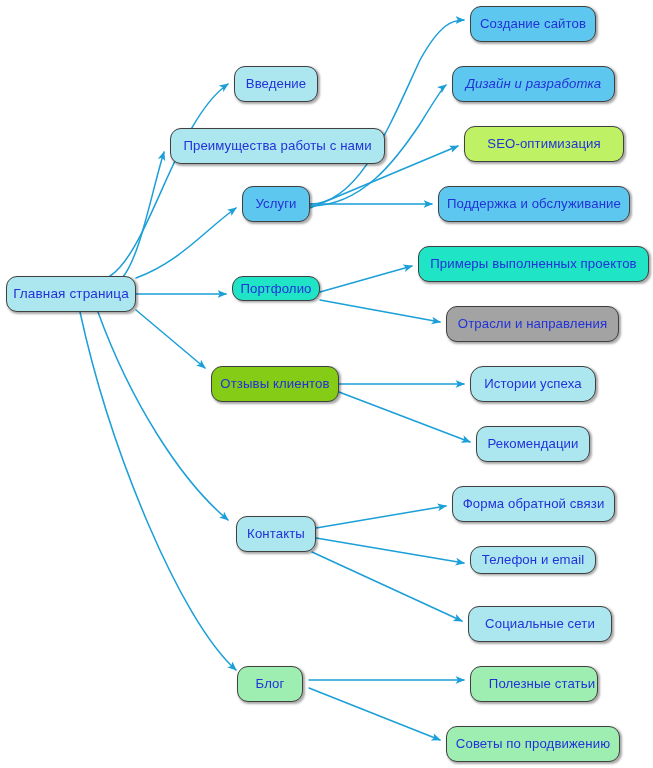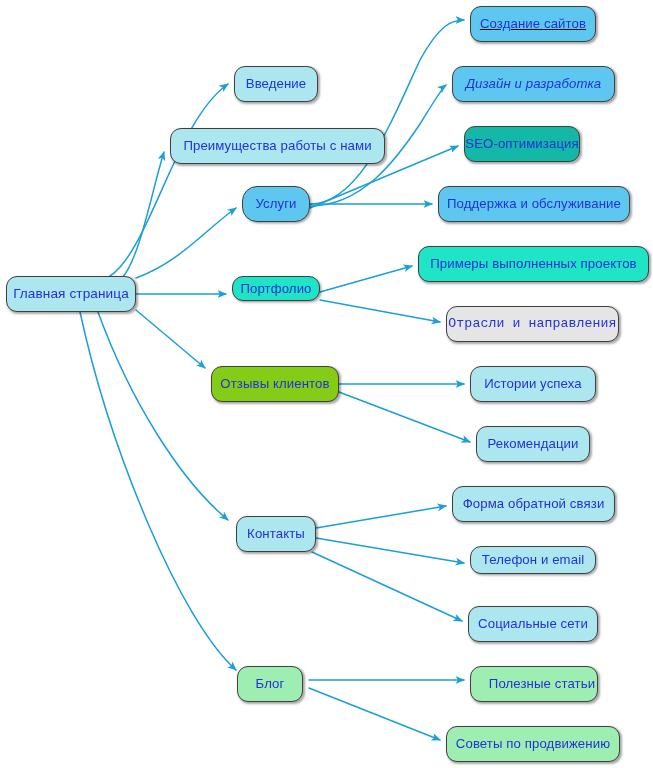--- a/index.html
+++ b/index.html
@@ -84,66 +84,66 @@
   <div id="node-layer">
       <div class="mm-node root" style="left: 6px; top: 276px; width: 130px; height: 36px; background: rgb(172, 230, 239);">
         <span class="mm-label">Главная страница</span>
       </div>
       <div class="mm-node" style="left: 234px; top: 66px; width: 84px; height: 36px; background: rgb(172, 230, 239);">
         <span class="mm-label">Введение</span>
       </div>
       <div class="mm-node" style="left: 170px; top: 128px; width: 215px; height: 36px; background: rgb(172, 230, 239);">
         <span class="mm-label">Преимущества работы с нами</span>
       </div>
-      <div class="mm-node" style="left: 242px; top: 186px; width: 68px; height: 36px; background: rgb(93, 199, 239); border-radius: 15px;">
+      <div class="mm-node" style="left: 242px; top: 186px; width: 68px; height: 36px; background: rgb(93, 199, 239);">
         <span class="mm-label">Услуги</span>
       </div>
       <div class="mm-node" style="left: 232px; top: 276px; width: 88px; height: 25px; background: rgb(31, 228, 198);">
         <span class="mm-label">Портфолио</span>
       </div>
       <div class="mm-node" style="left: 211px; top: 366px; width: 128px; height: 36px; background: #84cc16;">
         <span class="mm-label">Отзывы клиентов</span>
       </div>
       <div class="mm-node" style="left: 236px; top: 516px; width: 80px; height: 36px; background: rgb(172, 230, 239);">
         <span class="mm-label">Контакты</span>
       </div>
       <div class="mm-node" style="left: 237px; top: 666px; width: 66px; height: 36px; background: rgb(158, 238, 178);">
         <span class="mm-label">Блог</span>
       </div>
-      <div class="mm-node" style="left: 470px; top: 6px; width: 126px; height: 36px; background: rgb(93, 199, 239); text-decoration: underline;">
+      <div class="mm-node" style="left: 470px; top: 6px; width: 126px; height: 36px; background: rgb(93, 199, 239);">
         <span class="mm-label">Создание сайтов</span>
       </div>
       <div class="mm-node" style="left: 452px; top: 66px; width: 163px; height: 36px; background: rgb(93, 199, 239); font-style: italic;">
         <span class="mm-label">Дизайн и разработка</span>
       </div>
-      <div class="mm-node" style="left: 464px; top: 126px; width: 116px; height: 36px; background: #14b8a6;">
+      <div class="mm-node" style="left: 464px; top: 126px; width: 160px; height: 36px; background: #bef264;">
         <span class="mm-label">SEO-оптимизация</span>
       </div>
       <div class="mm-node" style="left: 438px; top: 186px; width: 192px; height: 36px; background: rgb(93, 199, 239);">
         <span class="mm-label">Поддержка и обслуживание</span>
       </div>
       <div class="mm-node" style="left: 418px; top: 246px; width: 231px; height: 36px; background: rgb(31, 228, 198);">
         <span class="mm-label">Примеры выполненных проектов</span>
       </div>
-      <div class="mm-node" style="left: 446px; top: 306px; width: 173px; height: 36px; background: #e5e5e5; font-family: Liberation Mono, monospace;">
+      <div class="mm-node" style="left: 446px; top: 306px; width: 173px; height: 36px; background: #a3a3a3;">
         <span class="mm-label">Отрасли и направления</span>
       </div>
-      <div class="mm-node" style="left: 470px; top: 366px; width: 126px; height: 36px; background: rgb(172, 230, 239);">
+      <div class="mm-node" style="left: 470px; top: 366px; width: 126px; height: 36px; background: rgb(172, 230, 239); border-radius: 13px;">
         <span class="mm-label">Истории успеха</span>
       </div>
       <div class="mm-node" style="left: 476px; top: 426px; width: 114px; height: 36px; background: rgb(172, 230, 239);">
         <span class="mm-label">Рекомендации</span>
       </div>
       <div class="mm-node" style="left: 452px; top: 486px; width: 163px; height: 36px; background: rgb(172, 230, 239);">
         <span class="mm-label">Форма обратной связи</span>
       </div>
       <div class="mm-node" style="left: 470px; top: 546px; width: 126px; height: 28px; background: rgb(172, 230, 239);">
         <span class="mm-label">Телефон и email</span>
       </div>
-      <div class="mm-node" style="left: 468px; top: 606px; width: 130px; height: 36px; background: rgb(172, 230, 239);">
+      <div class="mm-node" style="left: 468px; top: 606px; width: 144px; height: 36px; background: rgb(172, 230, 239);">
         <span class="mm-label">Социальные сети</span>
       </div>
       <div class="mm-node" style="left: 470px; top: 666px; width: 128px; height: 36px; background: rgb(158, 238, 178); padding-left: 16px;">
         <span class="mm-label">Полезные статьи</span>
       </div>
       <div class="mm-node" style="left: 446px; top: 726px; width: 174px; height: 36px; background: rgb(158, 238, 178);">
         <span class="mm-label">Советы по продвижению</span>
       </div>
     </div>
 

